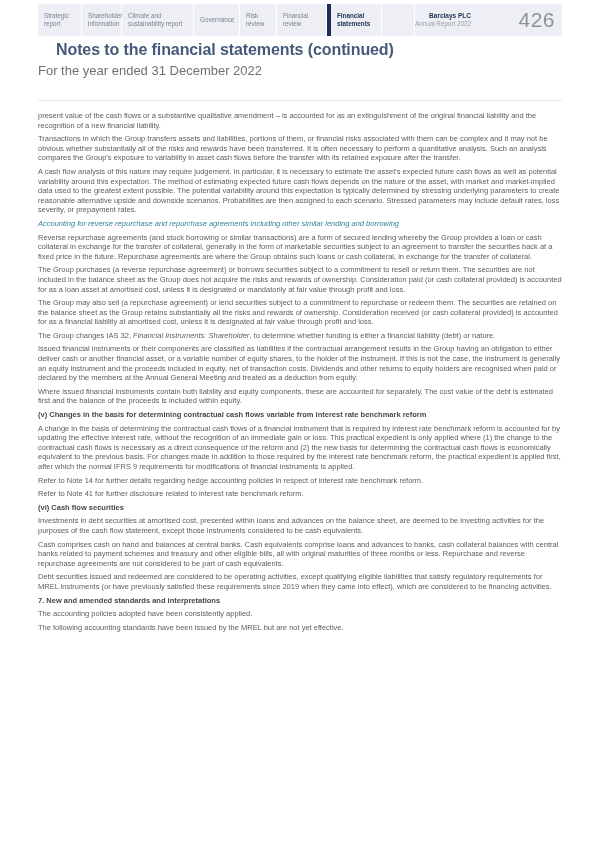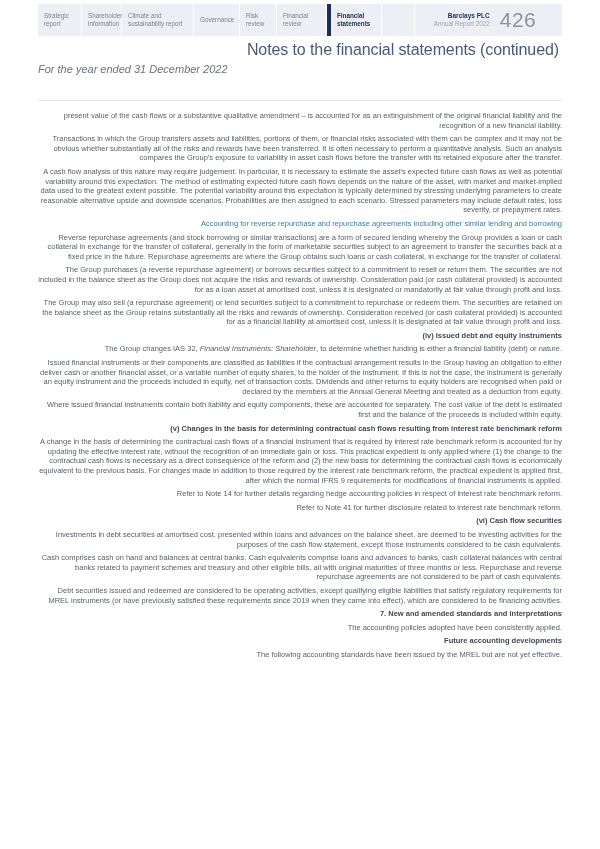--- a/index.html
+++ b/index.html
@@ -17,49 +17,49 @@
     display:flex; align-items:center; padding:0 3px 0 6px;
     font-size:6.3px; line-height:7.6px; color:#7a828e;
   }
   .t1{width:44px}.t2{width:40px}.t3{width:72px}.t4{width:46px}.t5{width:37px}.t6{width:50px}
   .t7{width:55px}
   .tab.active {
     border-left:4px solid #1b2d55; font-weight:bold; color:#1b2d55;
   }
   .spacer { width:33px; box-sizing:border-box; border-right:1px solid #ffffff; }
   .brandcell {
-    flex:1; display:flex; align-items:center; justify-content:center;
+    flex:1; display:flex; align-items:center; justify-content:space-between;
     gap:10px; padding-right:7px;
   }
   .brand { text-align:right; }
   .brand-l1 { font-size:6.5px; line-height:8px; font-weight:bold; color:#1b2d55; }
   .brand-l2 { font-size:6.3px; line-height:7.5px; color:#9aa1ab; }
   .pagenum { font-size:21px; color:#8d939c; letter-spacing:0.5px; }
   
   .title {
-    position:absolute; left:35px; top:40px; width:524px;
-    font-size:16px; line-height:19px; font-weight:400;
-    color:#46597a; letter-spacing:-0.1px;text-align:right;
+    position:absolute; left:56px; top:40px; width:524px;
+    font-size:16px; line-height:19px; font-weight:700;
+    color:#46597a; letter-spacing:-0.1px;
   }
   .subtitle {
     position:absolute; left:38px; top:63px; width:524px;
-    font-size:11px; color:#6d7278;font-style:italic;
+    font-size:13px; color:#6d7278;
   }
   .divider {
     position:absolute; left:38px; top:100px; width:524px; height:0;
     border-top:1px solid #e7e9ed;
   }
   
   .content {
     position:absolute; left:38px; top:111px; width:524px;
     font-size:7.5px; line-height:9.6px; color:#5b6065;
     text-align:left;
   }
-  .content p { margin:0 0 4px 0;text-align:right; }
-  .hi { color:#35809a; }
+  .content p { margin:0 0 4px 0; }
+  .hi { color:#35809a; font-style:italic; }
   .hb { color:#43474e; font-weight:bold; }
   .em-seg { font-style:italic; }
 </style>
 </head>
 <body>
 
 <div class="page">
 
   <div class="topbar">
     <div class="tab t1">Strategic report</div>
@@ -84,31 +84,29 @@
   <div class="divider"></div>
 
   <div class="content">
     <p>present value of the cash flows or a substantive qualitative amendment – is accounted for as an extinguishment of the original financial liability and the recognition of a new financial liability.</p>
     <p>Transactions in which the Group transfers assets and liabilities, portions of them, or financial risks associated with them can be complex and it may not be obvious whether substantially all of the risks and rewards have been transferred. It is often necessary to perform a quantitative analysis. Such an analysis compares the Group's exposure to variability in asset cash flows before the transfer with its retained exposure after the transfer.</p>
     <p>A cash flow analysis of this nature may require judgement. In particular, it is necessary to estimate the asset's expected future cash flows as well as potential variability around this expectation. The method of estimating expected future cash flows depends on the nature of the asset, with market and market-implied data used to the greatest extent possible. The potential variability around this expectation is typically determined by stressing underlying parameters to create reasonable alternative upside and downside scenarios. Probabilities are then assigned to each scenario. Stressed parameters may include default rates, loss severity, or prepayment rates.</p>
     <p class="hi">Accounting for reverse repurchase and repurchase agreements including other similar lending and borrowing</p>
     <p>Reverse repurchase agreements (and stock borrowing or similar transactions) are a form of secured lending whereby the Group provides a loan or cash collateral in exchange for the transfer of collateral, generally in the form of marketable securities subject to an agreement to transfer the securities back at a fixed price in the future. Repurchase agreements are where the Group obtains such loans or cash collateral, in exchange for the transfer of collateral.</p>
     <p>The Group purchases (a reverse repurchase agreement) or borrows securities subject to a commitment to resell or return them. The securities are not included in the balance sheet as the Group does not acquire the risks and rewards of ownership. Consideration paid (or cash collateral provided) is accounted for as a loan asset at amortised cost, unless it is designated or mandatorily at fair value through profit and loss.</p>
     <p>The Group may also sell (a repurchase agreement) or lend securities subject to a commitment to repurchase or redeem them. The securities are retained on the balance sheet as the Group retains substantially all the risks and rewards of ownership. Consideration received (or cash collateral provided) is accounted for as a financial liability at amortised cost, unless it is designated at fair value through profit and loss.</p>
-    <p class="hb">(iv) Issued debt and equity instruments</p>
     <p><span>The Group changes IAS 32, </span><span class="em-seg">Financial Instruments: Shareholder</span><span>, to determine whether funding is either a financial liability (debt) or nature.</span></p>
     <p>Issued financial instruments or their components are classified as liabilities if the contractual arrangement results in the Group having an obligation to either deliver cash or another financial asset, or a variable number of equity shares, to the holder of the instrument. If this is not the case, the instrument is generally an equity instrument and the proceeds included in equity, net of transaction costs. Dividends and other returns to equity holders are recognised when paid or declared by the members at the Annual General Meeting and treated as a deduction from equity.</p>
     <p>Where issued financial instruments contain both liability and equity components, these are accounted for separately. The cost value of the debt is estimated first and the balance of the proceeds is included within equity.</p>
-    <p class="hb">(v) Changes in the basis for determining contractual cash flows resulting from interest rate benchmark reform</p>
+    <p class="hb">(v) Changes in the basis for determining contractual cash flows variable from interest rate benchmark reform</p>
     <p>A change in the basis of determining the contractual cash flows of a financial instrument that is required by interest rate benchmark reform is accounted for by updating the effective interest rate, without the recognition of an immediate gain or loss. This practical expedient is only applied where (1) the change to the contractual cash flows is necessary as a direct consequence of the reform and (2) the new basis for determining the contractual cash flows is economically equivalent to the previous basis. For changes made in addition to those required by the interest rate benchmark reform, the practical expedient is applied first, after which the normal IFRS 9 requirements for modifications of financial instruments is applied.</p>
     <p>Refer to Note 14 for further details regarding hedge accounting policies in respect of interest rate benchmark reform.</p>
     <p>Refer to Note 41 for further disclosure related to interest rate benchmark reform.</p>
     <p class="hb">(vi) Cash flow securities</p>
     <p>Investments in debt securities at amortised cost, presented within loans and advances on the balance sheet, are deemed to be investing activities for the purposes of the cash flow statement, except those instruments considered to be cash equivalents.</p>
     <p>Cash comprises cash on hand and balances at central banks. Cash equivalents comprise loans and advances to banks, cash collateral balances with central banks related to payment schemes and treasury and other eligible bills, all with original maturities of three months or less. Repurchase and reverse repurchase agreements are not considered to be part of cash equivalents.</p>
     <p>Debt securities issued and redeemed are considered to be operating activities, except qualifying eligible liabilities that satisfy regulatory requirements for MREL instruments (or have previously satisfied these requirements since 2019 when they came into effect), which are considered to be financing activities.</p>
     <p class="hb">7. New and amended standards and interpretations</p>
     <p>The accounting policies adopted have been consistently applied.</p>
-    <p class="hb">Future accounting developments</p>
     <p>The following accounting standards have been issued by the MREL but are not yet effective.</p>
   </div>
 
 </div>
 
 </body></html>

